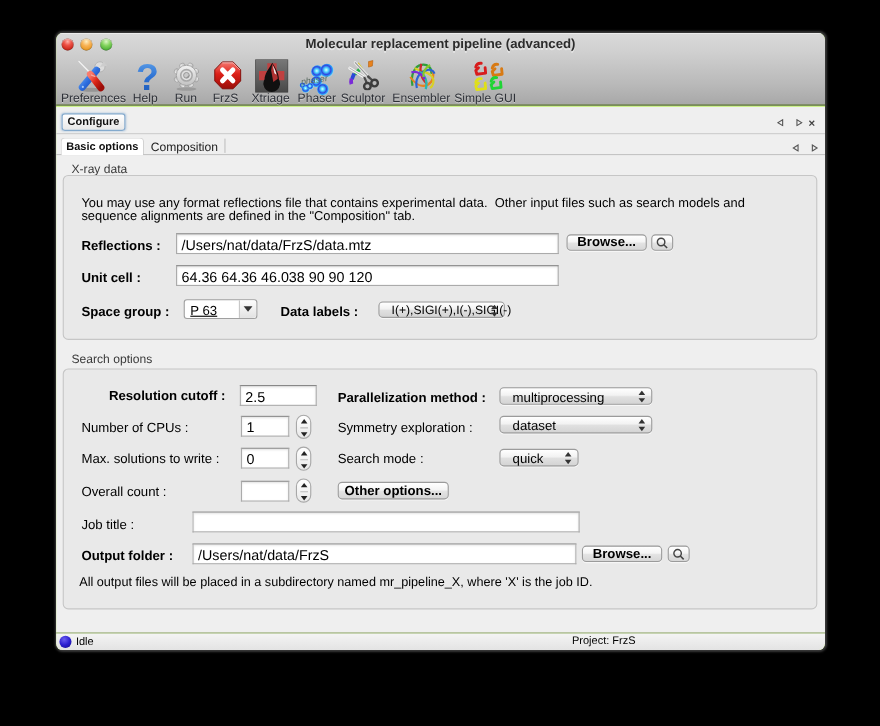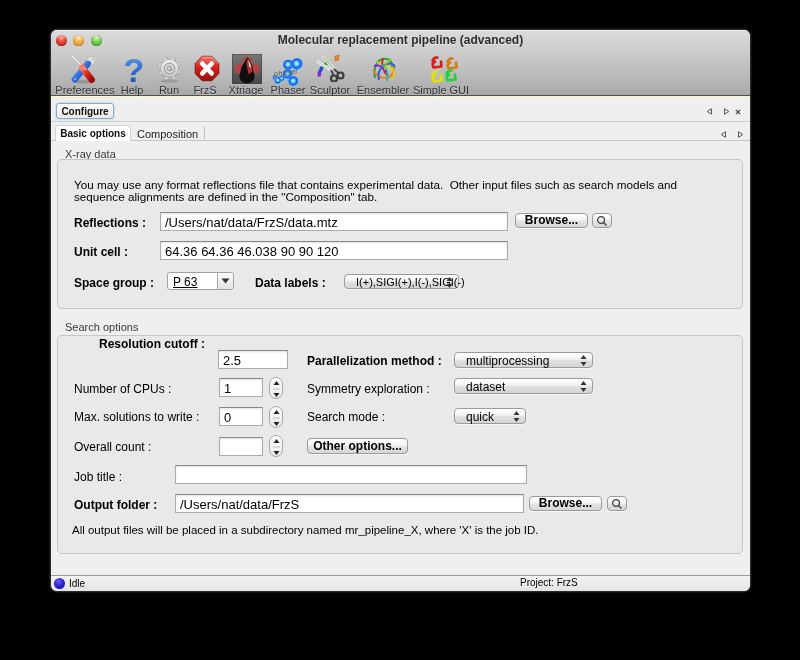--- a/index.html
+++ b/index.html
@@ -1,19 +1,19 @@
 <!DOCTYPE html>
 <html><head>
 <meta charset="utf-8">
 <style>
 * { margin:0; padding:0; box-sizing:border-box; }
 html,body { width:800px; height:660px; background:#000; overflow:hidden;
   font-family:"Liberation Sans", sans-serif; }
 #win { position:absolute; left:51px; top:30px; width:699px; height:561px;
-  border-radius:6px; background:#fef9c3; overflow:hidden;
+  border-radius:6px; background:#bef264; overflow:hidden;
   box-shadow:0 0 2px 1px rgba(115,115,115,.5), 0 5px 18px rgba(0,0,0,.9); }
 
 #tbar { position:absolute; left:0; top:0; width:699px; height:66px;
   background:linear-gradient(180deg,#dadada 0%,#cecece 30%,#b9b9b9 72%,#a8a8a8 100%);
   border-bottom:1px solid #4e4e4e;
   box-shadow:inset 0 1px 0 #ececec; }
 .tl { position:absolute; top:5px; width:11px; height:11px; border-radius:50%; }
 #tl-r { left:5px;  background:radial-gradient(circle at 50% 25%, #ffb0a8 0%, #ee5246 35%, #d02c20 70%, #8f1a12 100%); box-shadow:inset 0 1px 1px rgba(255,255,255,.5), inset 0 0 1px rgba(0,0,0,.7);}
 #tl-o { left:22px; background:radial-gradient(circle at 50% 25%, #ffeec0 0%, #f8b254 40%, #e99b28 75%, #9c6210 100%); box-shadow:inset 0 1px 1px rgba(255,255,255,.5), inset 0 0 1px rgba(0,0,0,.7);}
 #tl-g { left:40px; background:radial-gradient(circle at 50% 25%, #dcf8c4 0%, #82d35c 40%, #51b33a 75%, #2e7118 100%); box-shadow:inset 0 1px 1px rgba(255,255,255,.5), inset 0 0 1px rgba(0,0,0,.7);}
@@ -293,21 +293,21 @@
       <span style="position:absolute;left:11px;top:1px;">I(+),SIGI(+),I(-),SIGI(-)</span>
       <svg width="7" height="11" viewBox="0 0 7 11">
           <path d="M3.5 0 L6.5 4 H0.5 Z" fill="#333"></path>
           <path d="M3.5 11 L6.5 7 H0.5 Z" fill="#333"></path>
         </svg>
     </div>
 
     <div class="grouplabel" style="left:14px;top:224px;">Search options</div>
     <div class="groupbox" style="top:238px;height:219px;"></div>
 
-    <div class="lab bold" style="left:23px;top:240px;padding-left:25px;">Resolution cutoff :</div>
+    <div class="lab bold" style="left:23px;top:256px;padding-left:25px;">Resolution cutoff :</div>
     <div class="field" style="left:167px;top:253px;width:70px;height:19px;">
         <span>2.5</span>
       </div>
     <div class="lab bold" style="left:256px;top:257px;">Parallelization method :</div>
     <div class="popup" style="left:403px;top:255px;width:139px;height:16px;">
       <span style="position:absolute;left:11px;top:1px;text-align:center;">multiprocessing</span>
       <svg width="7" height="11" viewBox="0 0 7 11">
           <path d="M3.5 0 L6.5 4 H0.5 Z" fill="#333"></path>
           <path d="M3.5 11 L6.5 7 H0.5 Z" fill="#333"></path>
         </svg>

